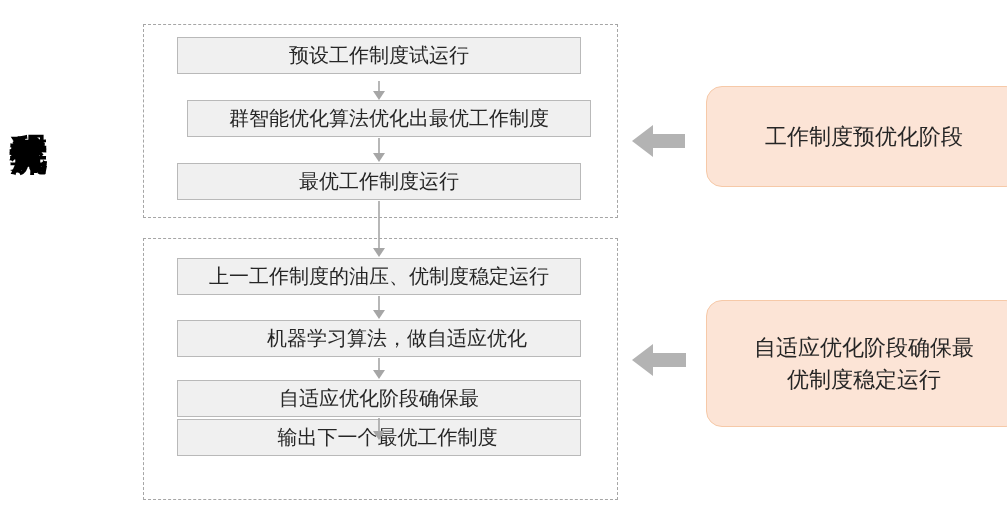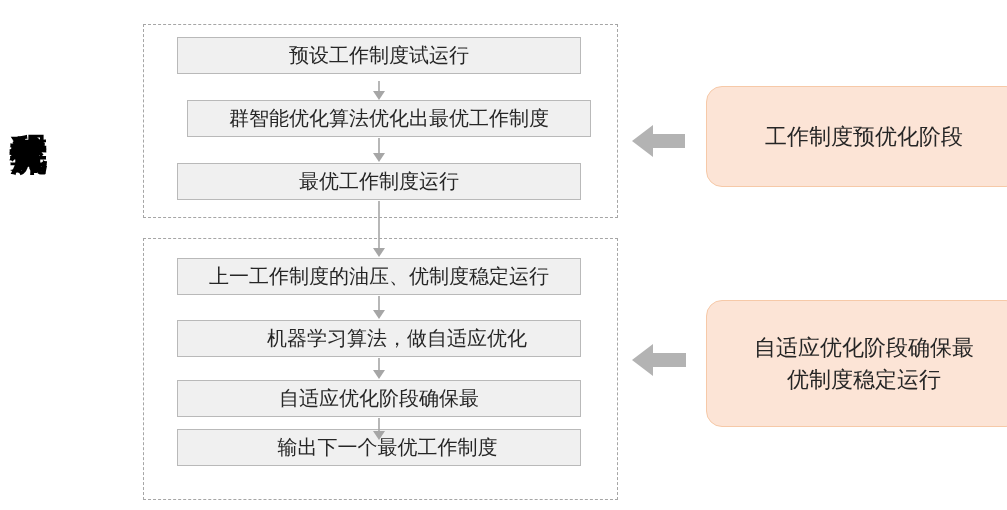--- a/index.html
+++ b/index.html
@@ -85,21 +85,21 @@
   <div class="stage stage-top"></div>
   <div class="stage stage-bottom"></div>
 
   <div class="flow-box" style="top:37px;">预设工作制度试运行</div>
   <div class="flow-box" style="top:100px;margin-left:10px;">群智能优化算法优化出最优工作制度</div>
   <div class="flow-box" style="top:163px;">最优工作制度运行</div>
 
   <div class="flow-box" style="top:258px;">上一工作制度的油压、优制度稳定运行</div>
   <div class="flow-box" style="top:320px;padding-left:36px;">机器学习算法，做自适应优化</div>
   <div class="flow-box" style="top:380px;">自适应优化阶段确保最</div>
-  <div class="flow-box" style="top:429px;padding-left:17px;">输出下一个最优工作制度</div>
+  <div class="flow-box" style="top:419px;padding-left:17px;">输出下一个最优工作制度</div>
 
   <div class="callout callout-1">工作制度预优化阶段</div>
   <div class="callout callout-2">自适应优化阶段确保最
 优制度稳定运行</div>
 
   <svg class="overlay" viewBox="0 0 1007 510" xmlns="http://www.w3.org/2000/svg">
     <g stroke="#a6a6a6" stroke-width="1.6" fill="#a6a6a6">
 
       <g>
         <line x1="379" y1="81" x2="379" y2="92"></line>

